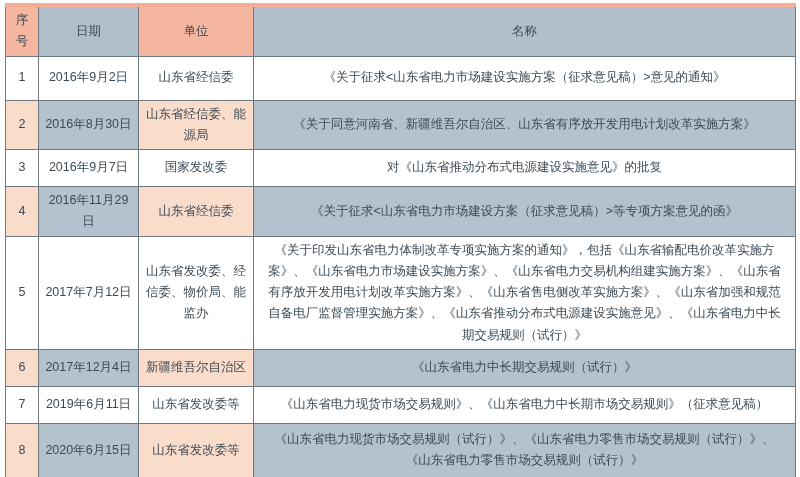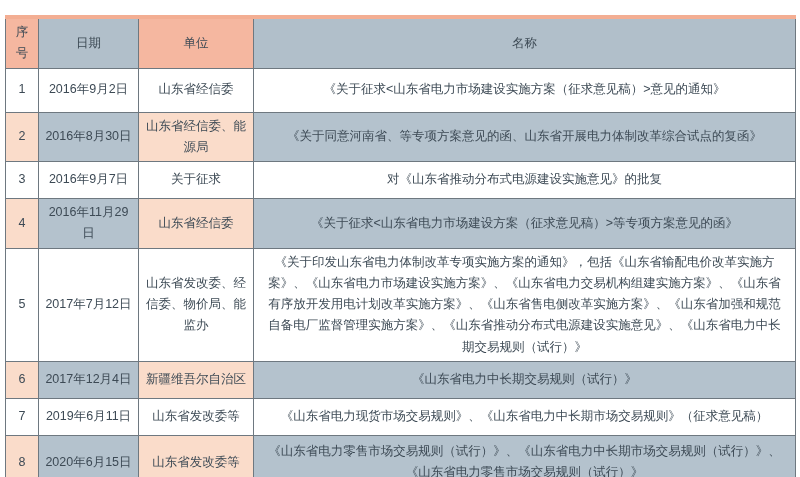--- a/index.html
+++ b/index.html
@@ -5,21 +5,21 @@
   html, body {
     margin: 0;
     padding: 0;
     background: #ffffff;
     font-family: "Liberation Sans", "DejaVu Sans", sans-serif;
   }
   .page {
     width: 800px;
     height: 477px;
     box-sizing: border-box;
-    padding: 15px 5px;
+    padding: 3px 5px;
     background: #ffffff;
   }
   table.policy-table {
     border-collapse: collapse;
     table-layout: fixed;
     width: 790px;
     border: 1px solid #6e7880;
     border-top: 4px solid #f3ae93;
   }
   th, td {
@@ -76,26 +76,26 @@
         <tr>
           <td class="cell-seq">1</td>
           <td class="cell-date">2016年9月2日</td>
           <td class="cell-unit">山东省经信委</td>
           <td class="cell-name">《关于征求&lt;山东省电力市场建设实施方案（征求意见稿）&gt;意见的通知》</td>
         </tr>
         <tr class="alt">
           <td class="cell-seq">2</td>
           <td class="cell-date">2016年8月30日</td>
           <td class="cell-unit">山东省经信委、能源局</td>
-          <td class="cell-name">《关于同意河南省、等专项方案意见的函、山东省开展电力体制改革综合试点的复函》</td>
+          <td class="cell-name">《关于同意河南省、新疆维吾尔自治区、山东省有序放开发用电计划改革实施方案》</td>
         </tr>
         <tr>
           <td class="cell-seq">3</td>
           <td class="cell-date">2016年9月7日</td>
-          <td class="cell-unit">关于征求</td>
+          <td class="cell-unit">国家发改委</td>
           <td class="cell-name">对《山东省推动分布式电源建设实施意见》的批复</td>
         </tr>
         <tr class="alt">
           <td class="cell-seq">4</td>
           <td class="cell-date">2016年11月29日</td>
           <td class="cell-unit">山东省经信委</td>
           <td class="cell-name">《关于征求&lt;山东省电力市场建设方案（征求意见稿）&gt;等专项方案意见的函》</td>
         </tr>
         <tr>
           <td class="cell-seq">5</td>
@@ -112,17 +112,17 @@
         <tr>
           <td class="cell-seq">7</td>
           <td class="cell-date">2019年6月11日</td>
           <td class="cell-unit">山东省发改委等</td>
           <td class="cell-name">《山东省电力现货市场交易规则》、《山东省电力中长期市场交易规则》（征求意见稿）</td>
         </tr>
         <tr class="alt">
           <td class="cell-seq">8</td>
           <td class="cell-date">2020年6月15日</td>
           <td class="cell-unit">山东省发改委等</td>
-          <td class="cell-name">《山东省电力零售市场交易规则（试行）》、《山东省电力中长期市场交易规则（试行）》、《山东省电力零售市场交易规则（试行）》</td>
+          <td class="cell-name">《山东省电力现货市场交易规则（试行）》、《山东省电力零售市场交易规则（试行）》、《山东省电力零售市场交易规则（试行）》</td>
         </tr>
       </tbody>
   </table>
 </div>
 
 </body></html>

